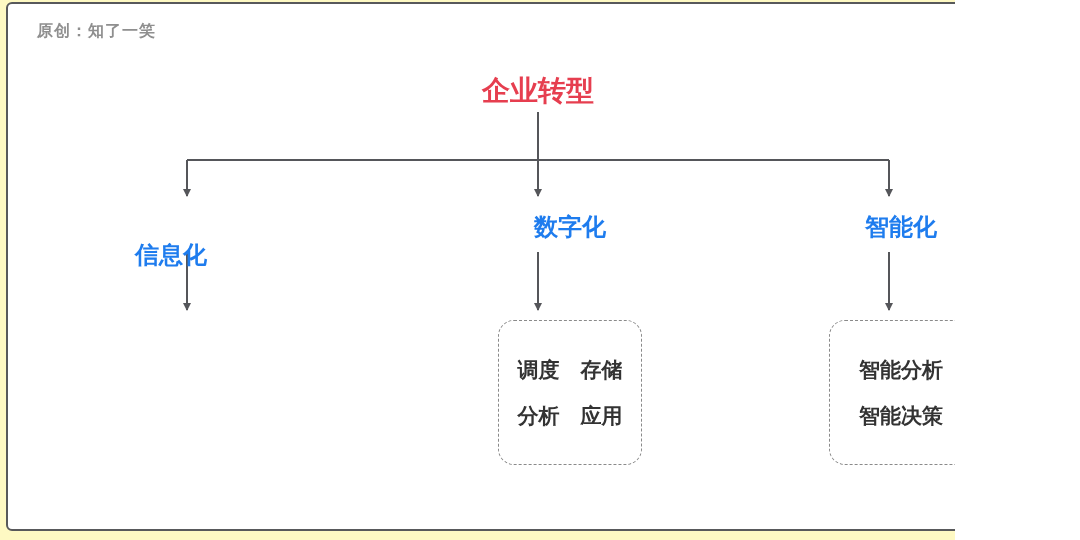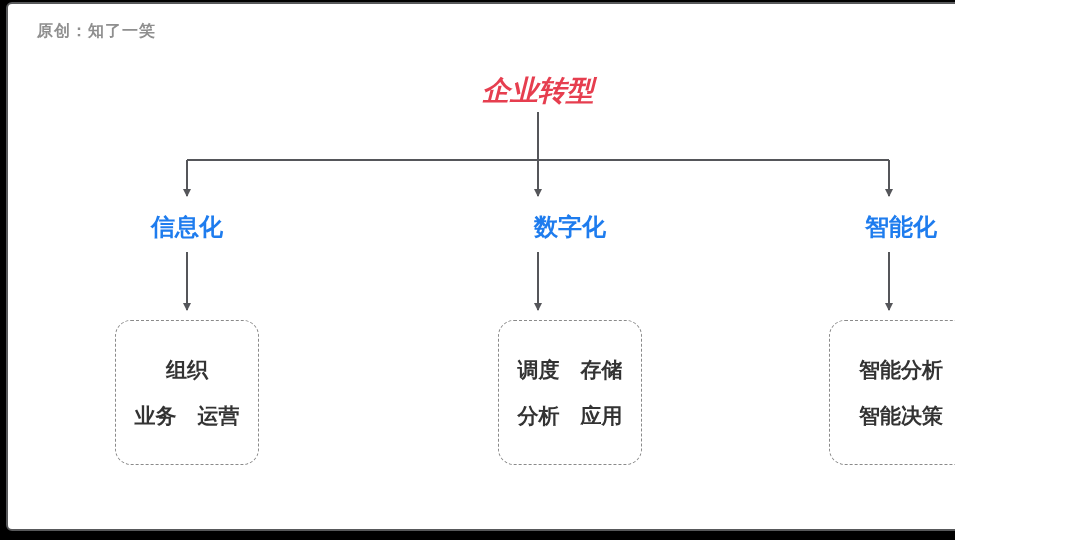--- a/index.html
+++ b/index.html
@@ -5,21 +5,21 @@
   html, body {
     margin: 0;
     padding: 0;
     background: #ffffff;
     font-family: "Liberation Sans", "DejaVu Sans", sans-serif;
   }
   .canvas {
     position: relative;
     width: 955px;
     height: 540px;
-    background: #000000;
+    background: #fef9c3;
     overflow: hidden;
     text-align: right;
   }
   .frame {
     position: absolute;
     left: 6px;
     top: 2px;
     width: 1064px;
     height: 529px;
     border: 2px solid var(--c-frame_border, #58595b);
@@ -46,21 +46,20 @@
   }
   .root-title {
     position: absolute;
     top: 72px;
     left: 538px;
     transform: translateX(-50%);
     font-size: 28px;
     font-weight: 700;
     color: var(--c-root, #e63e4f);
     white-space: nowrap;
-    font-style: italic;
   }
   .branch-label {
     position: absolute;
     top: 211px;
     transform: translateX(-50%);
     font-size: 24px;
     font-weight: 700;
     color: var(--c-branch, #1e7cee);
     white-space: nowrap;
   }
@@ -80,21 +79,21 @@
     gap: 25px;
     background: #ffffff;
   }
   .box-line {
     font-size: 21px;
     font-weight: 700;
     color: var(--c-box_text, #333333);
     line-height: 1;
     white-space: nowrap;
   }
-  .x-left   { left: 187px; }
+  .x-left   { left: 171px; margin-top: 28px; }
   .x-center { left: 570px; }
   .x-right  { left: 901px; }
 </style>
 </head>
 <body>
 
 <div class="canvas">
 
   <div class="frame"></div>
 
@@ -117,24 +116,20 @@
       <line x1="889" y1="252" x2="889" y2="310" marker-end="url(#arrow)"></line>
     </g>
   </svg>
 
   <div class="root-title">企业转型</div>
 
   <div class="branch-label x-left">信息化</div>
   <div class="branch-label x-center">数字化</div>
   <div class="branch-label x-right">智能化</div>
 
-  <div class="branch-box x-left">
-    <div class="box-line">组织</div>
-    <div class="box-line">业务　运营</div>
-  </div>
 
   <div class="branch-box x-right">
     <div class="box-line">智能分析</div>
     <div class="box-line">智能决策</div>
   </div>
 
   <div class="branch-box x-center">
     <div class="box-line">调度　存储</div>
     <div class="box-line">分析　应用</div>
   </div>

